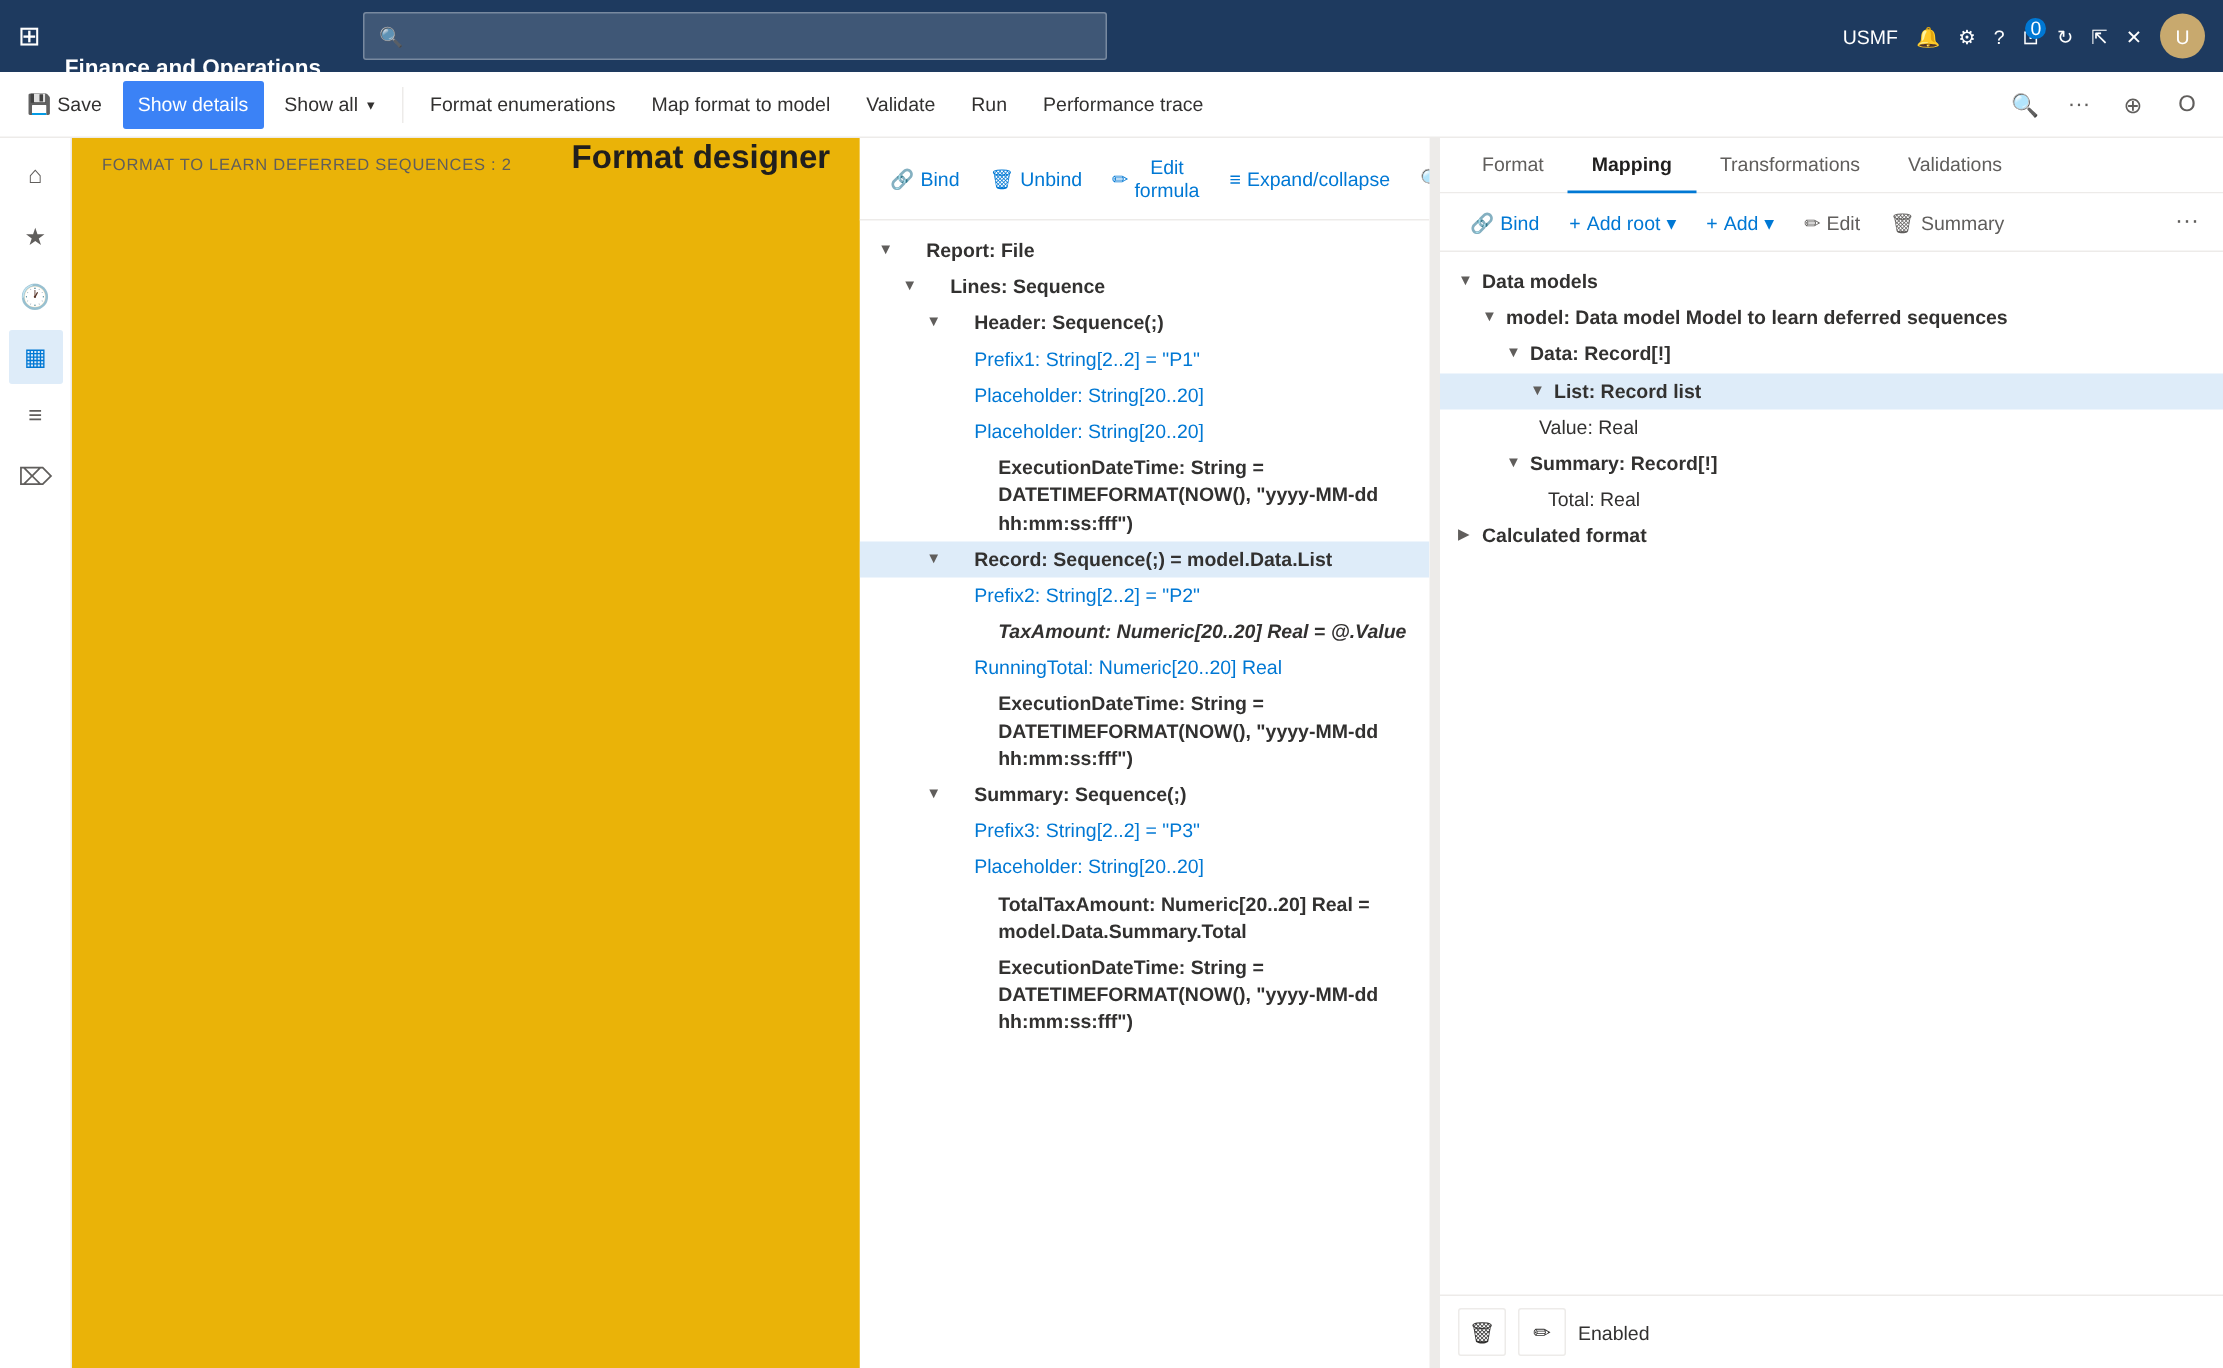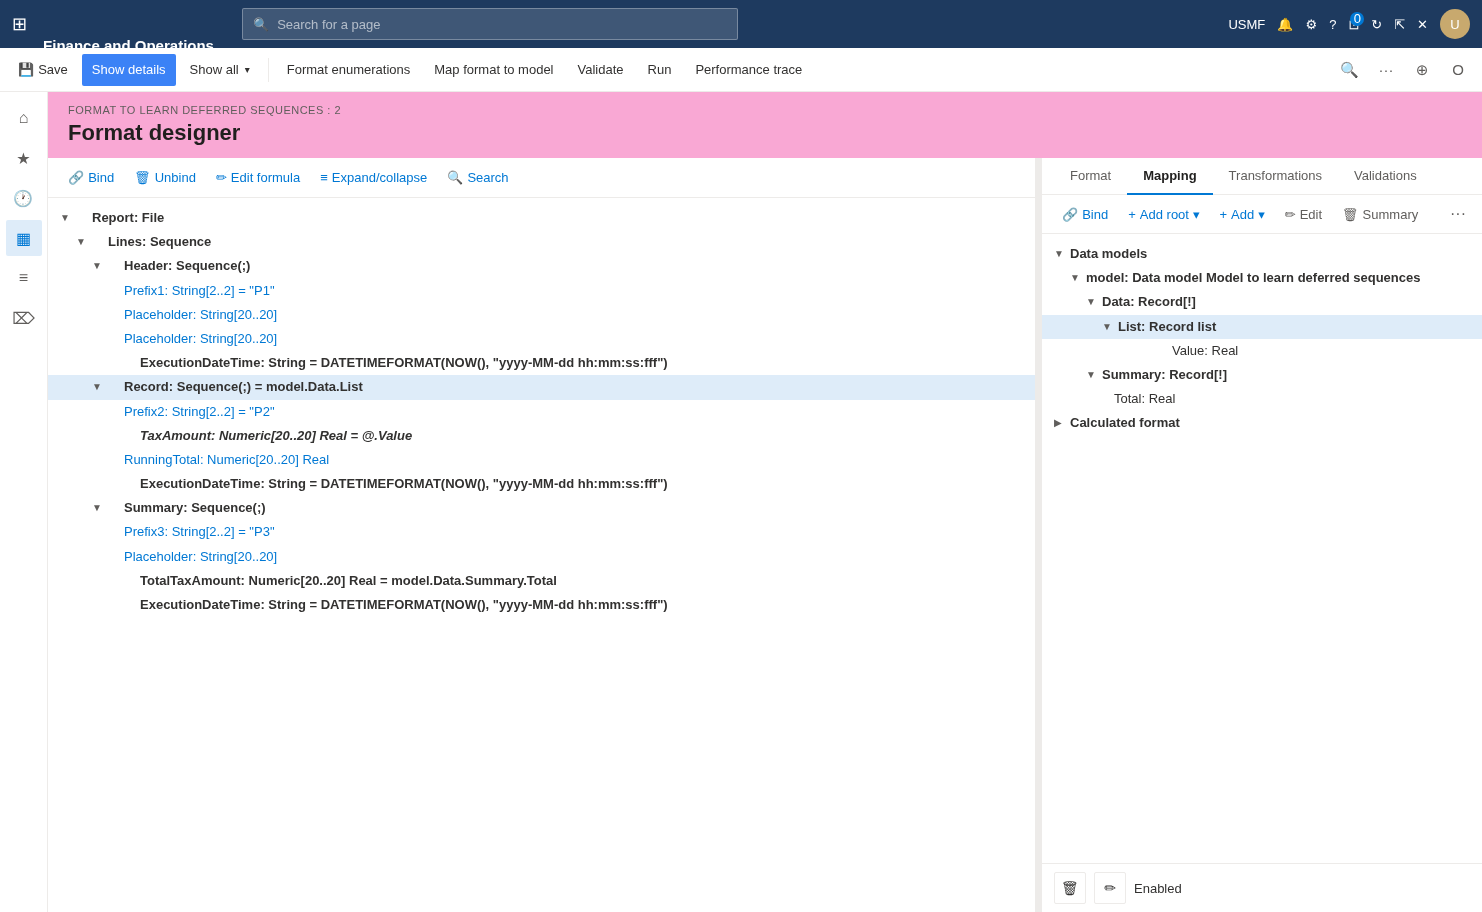--- a/index.html
+++ b/index.html
@@ -96,22 +96,22 @@
       width: 36px; height: 36px;
       display: flex; align-items: center; justify-content: center;
       cursor: pointer; border-radius: 2px; font-size: 16px; color: #605e5c;
     }
     .side-icon.active { background: #deecf9; color: #0078d4; }
 
     
     .content-panel {
       flex: 1;
       display: flex;
-      flex-direction: column;
-      background: #f9a8d4;
+      flex-direction: row;
+      background: #eab308;
       overflow: hidden;
     }
 
     .breadcrumb-area {
       padding: 12px 20px 4px 20px;
       color: #605e5c;
       font-size: 11px;
       text-transform: uppercase;
       letter-spacing: 0.5px;
     }
@@ -169,21 +169,21 @@
       line-height: 1.4;
     }
     .tree-node-row.selected { background: #deecf9; }
     .tree-node-row .expand-icon { width: 16px; font-size: 10px; color: #605e5c; flex-shrink: 0; }
     .tree-node-row .node-text { font-size: 13px; }
     .tree-node-row .node-text.bold { font-weight: 600; margin-left: 16px; }
     .tree-node-row .node-text.blue { color: #0078d4; }
 
     
     .mapping-panel {
-      width: 440px;
+      width: 522px;
       background: #fff;
       display: flex;
       flex-direction: column;
       overflow: hidden;
     }
 
     .mapping-tabs {
       display: flex;
       border-bottom: 1px solid #edebe9;
       padding: 0 12px;
@@ -265,21 +265,20 @@
     .mapping-footer-status { font-size: 13px; color: #323130; }
   </style>
 </head>
 <body>
 
 <div class="top-nav">
   <span class="grid-icon">⊞</span>
   <span class="app-title">Finance and Operations</span>
   <div class="search-bar">
     <span>🔍</span>
-    <input type="text" placeholder="Search for a page" style="">
   </div>
   <div class="spacer"></div>
   <div class="nav-right">
     <span>USMF</span>
     <span class="nav-icon">🔔</span>
     <span class="nav-icon">⚙</span>
     <span class="nav-icon">?</span>
     <div class="badge-container">
       <span class="nav-icon">⊡</span>
       <span class="badge">0</span>
@@ -486,21 +485,21 @@
               <span class="node-text bold">model: Data model Model to learn deferred sequences</span>
             </div>
             <div class="mapping-node-row" style="padding-left: 44px;">
               <span class="expand-icon">▼</span>
               <span class="node-text bold">Data: Record[!]</span>
             </div>
             <div class="mapping-node-row selected" style="padding-left: 60px;">
               <span class="expand-icon">▼</span>
               <span class="node-text bold">List: Record list</span>
             </div>
-            <div class="mapping-node-row" style="padding-left: 114px;">
+            <div class="mapping-node-row" style="padding-left: 50px;">
               <span class="expand-icon"></span>
               <span class="node-text">Value: Real</span>
             </div>
             <div class="mapping-node-row" style="padding-left: 44px;">
               <span class="expand-icon">▼</span>
               <span class="node-text bold">Summary: Record[!]</span>
             </div>
             <div class="mapping-node-row" style="padding-left: 56px;">
               <span class="expand-icon"></span>
               <span class="node-text">Total: Real</span>

